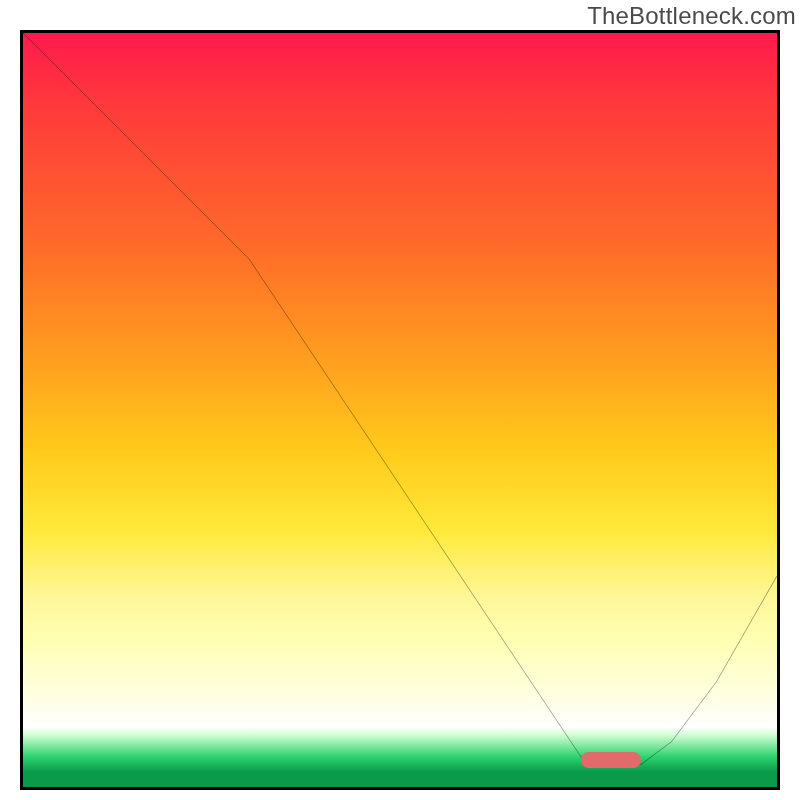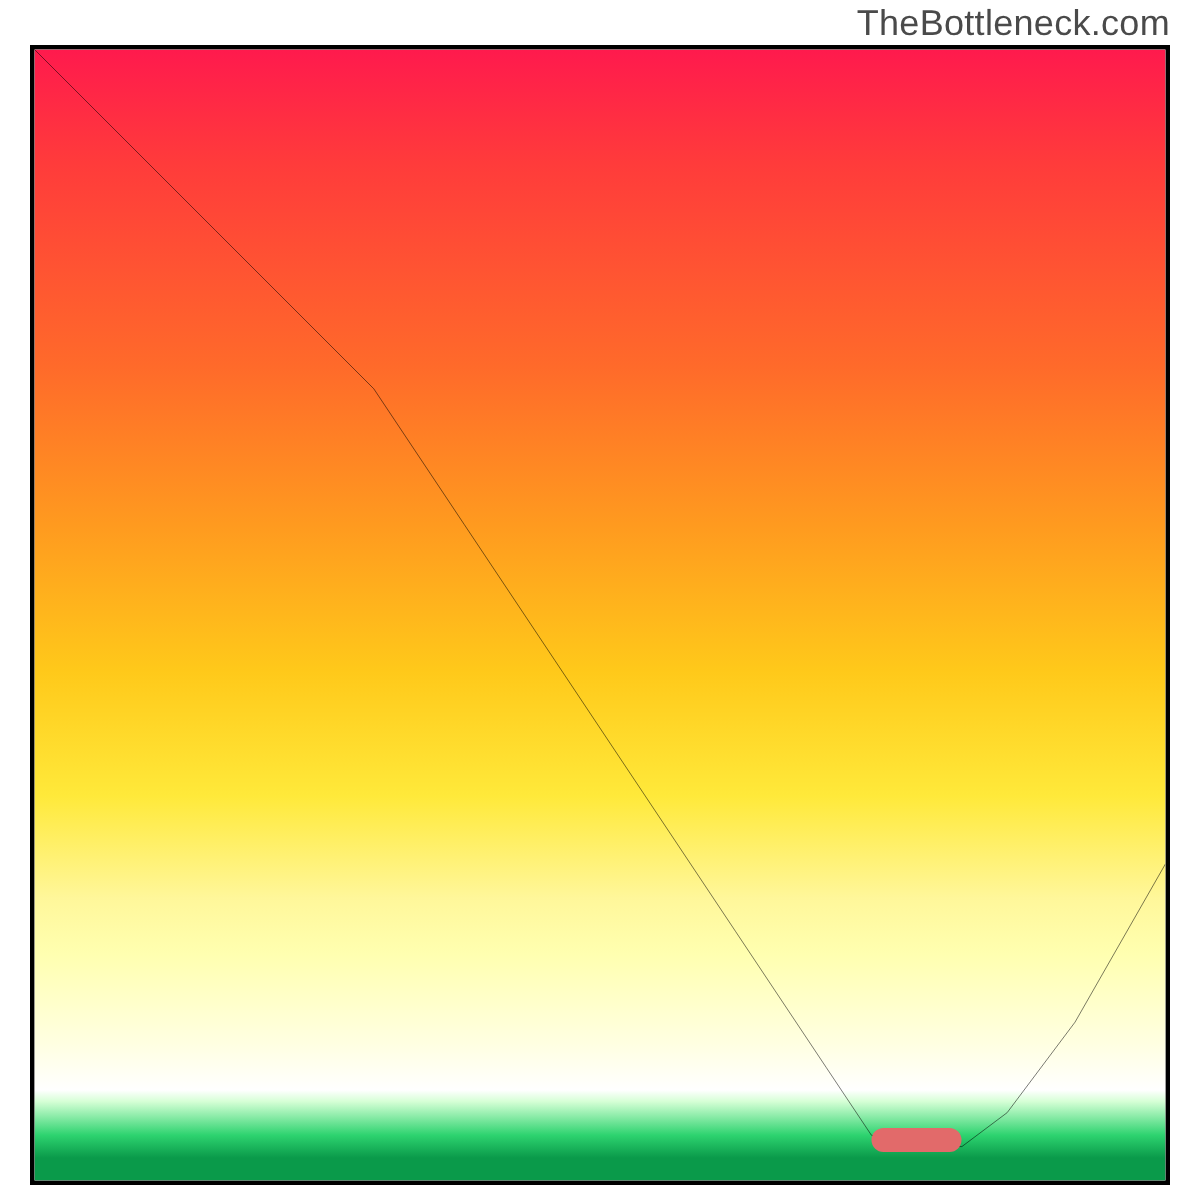--- a/index.html
+++ b/index.html
@@ -11,21 +11,21 @@
     font-family: Arial, Helvetica, sans-serif;
   }
   .stage {
     position: relative;
     width: 800px;
     height: 800px;
   }
   .watermark {
     position: absolute;
     top: 2px;
-    right: 20px;
+    right: 4px;
     font-size: 24px;
     font-weight: 500;
     color: #4a4a4a;
     letter-spacing: 0.2px;
   }
   .plot {
     position: absolute;
     left: 20px;
     top: 30px;
     width: 760px;

